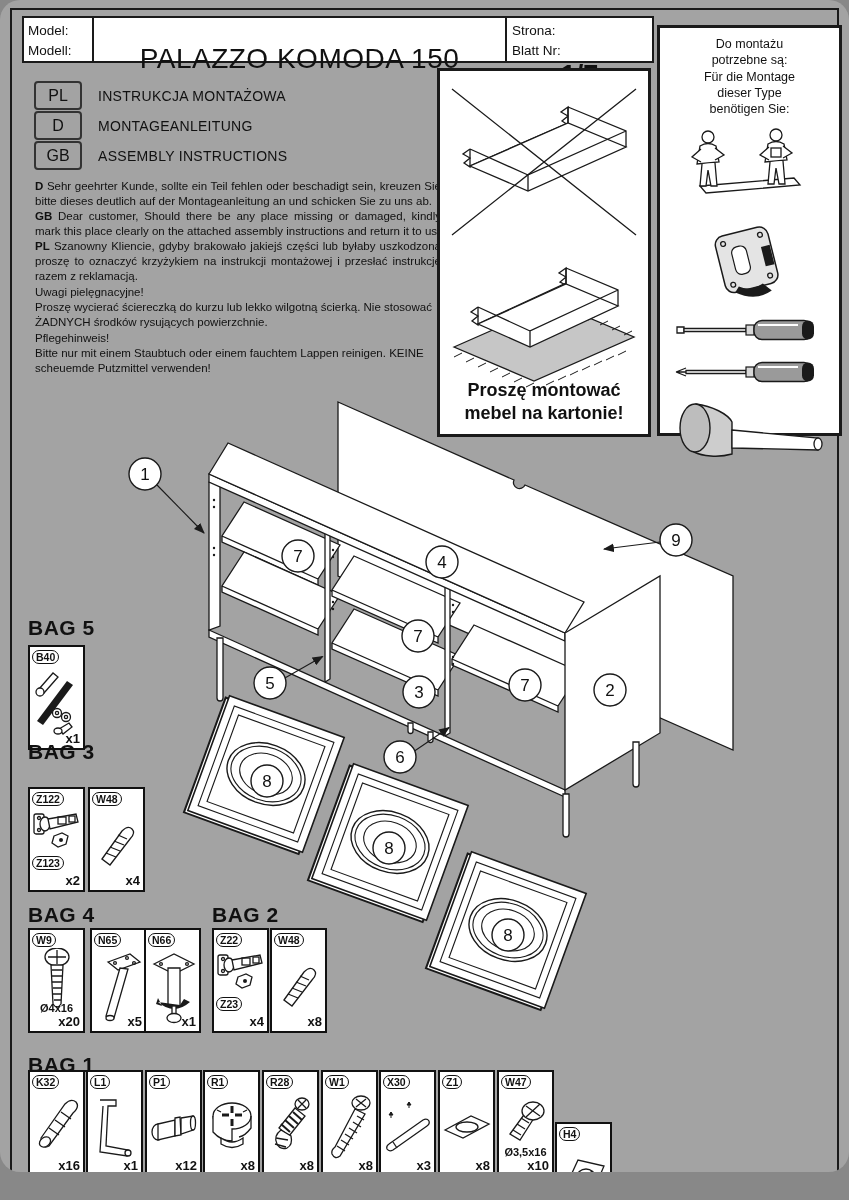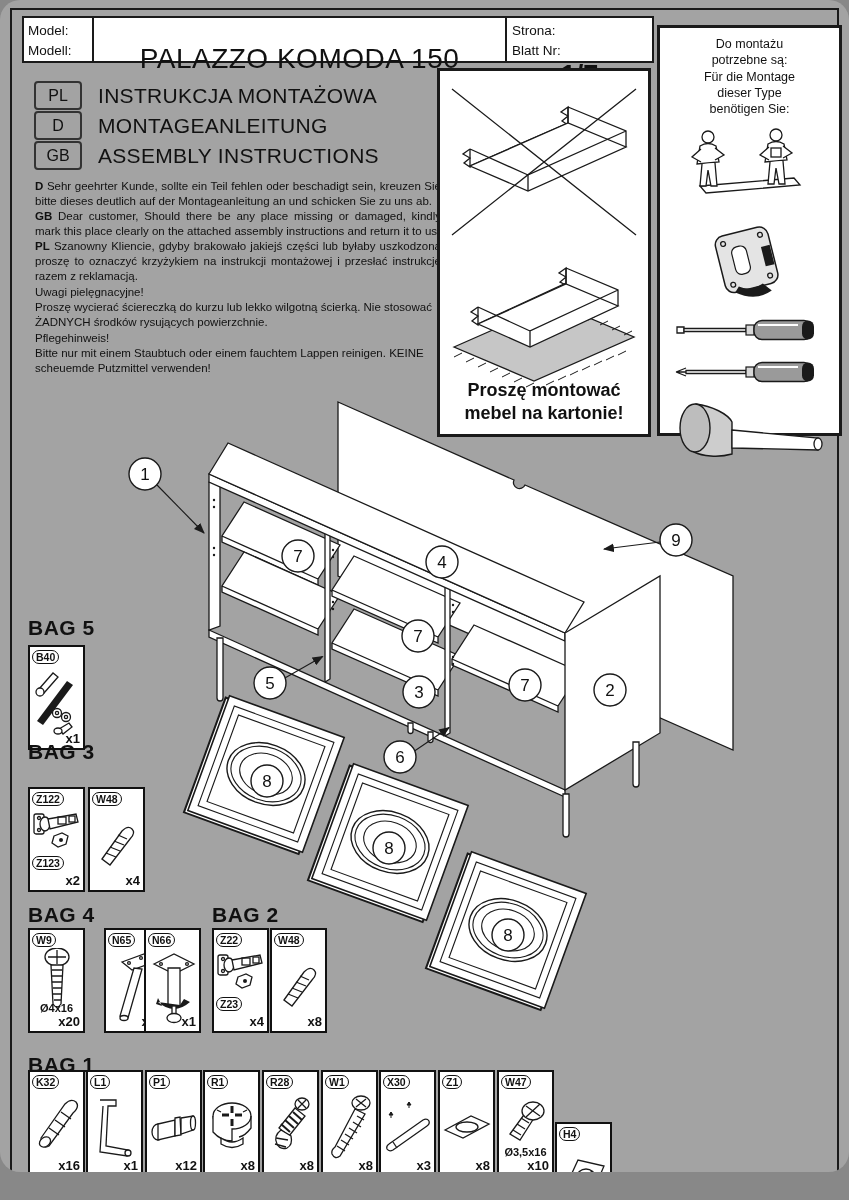--- a/index.html
+++ b/index.html
@@ -10,21 +10,21 @@
   
   .hdr{left:22px;top:16px;width:628px;height:43px;border:2px solid #1a1a1a;display:flex;background:#fff;}
   .hdr-cell-model{width:62px;border-right:2px solid #1a1a1a;font-size:13.5px;line-height:1.45;padding:3px 2px 0 4px;}
   .hdr-cell-title{flex:1;display:flex;align-items:center;justify-content:center;font-size:28px;letter-spacing:.5px;margin-top:39px;}
   .hdr-cell-page{width:145px;border-left:2px solid #1a1a1a;display:flex;flex-direction:column;}
   .hdr-page-labels{font-size:13.5px;line-height:1.45;padding:3px 0 0 5px;width:72px;}
   .hdr-page-num{flex:1;display:flex;align-items:center;justify-content:center;font-size:27px;font-weight:bold;}
   
   .lang-row{left:34px;height:27px;display:flex;align-items:center;}
   .lang-code{width:44px;height:25px;border:2px solid #333;border-radius:4px;display:flex;align-items:center;justify-content:center;font-size:16px;margin-right:16px;}
-  .lang-label{font-size:21px;letter-spacing:.3px;}
+  .lang-label{font-size:14px;letter-spacing:.3px;}
   
   .notes{left:35px;top:179px;width:406px;font-size:11.5px;line-height:1.3;text-align:justify;}
   .care{left:35px;top:285px;width:406px;font-size:11.5px;line-height:1.32;}
   
   .midbox{left:437px;top:68px;width:208px;height:363px;border:3px solid #1a1a1a;background:#fff;}
   .midbox-text{position:absolute;left:0;bottom:10px;width:100%;text-align:center;font-weight:bold;font-size:18px;line-height:1.25;}
   .toolbox{left:657px;top:25px;width:179px;height:405px;border:3px solid #1a1a1a;background:#fff;}
   .toolbox-title{position:absolute;top:8px;left:0;width:100%;text-align:center;font-size:12.5px;line-height:1.3;}
   
   .bag-title{font-size:21px;font-weight:bold;letter-spacing:.5px;}
@@ -349,21 +349,21 @@
     <span class="pill">W9</span>
     <svg class="abs" style="left:13px;top:18px;" width="28" height="62" viewBox="0 0 28 62">
       <ellipse cx="14" cy="9" rx="12" ry="9" class="fw"></ellipse>
       <path d="M5,9 h18 M14,2 v14" class="ln"></path>
       <path d="M8,17 L10,56 q4,6 8,0 L20,17 Z" class="fw"></path>
       <path d="M9,22 h10 M9,28 h10 M9,34 h10 M10,40 h9 M10,46 h8 M11,52 h7" class="ln"></path>
     </svg>
     <span class="psize">Ø4x16</span>
     <span class="qty">x20</span>
   </div>
-  <div class="pbox" style="left:104px;top:928px;">
+  <div class="pbox" style="left:90px;top:928px;">
     <span class="pill">N65</span>
     <svg class="abs" style="left:4px;top:20px;" width="46" height="74" viewBox="0 0 46 74">
       <path d="M12,12 L34,4 L44,12 L22,20 Z" class="fw"></path>
       <circle cx="19" cy="13" r="1.4" class="ln"></circle>
         <circle cx="31" cy="8" r="1.4" class="ln"></circle>
         <circle cx="38" cy="13" r="1.4" class="ln"></circle>
       <path d="M24,18 L10,66 q3,4 8,2 L32,19 Z" class="fw"></path>
       <ellipse cx="14" cy="68" rx="4" ry="2.5" class="fw"></ellipse>
     </svg>
     <span class="qty">x5</span>

